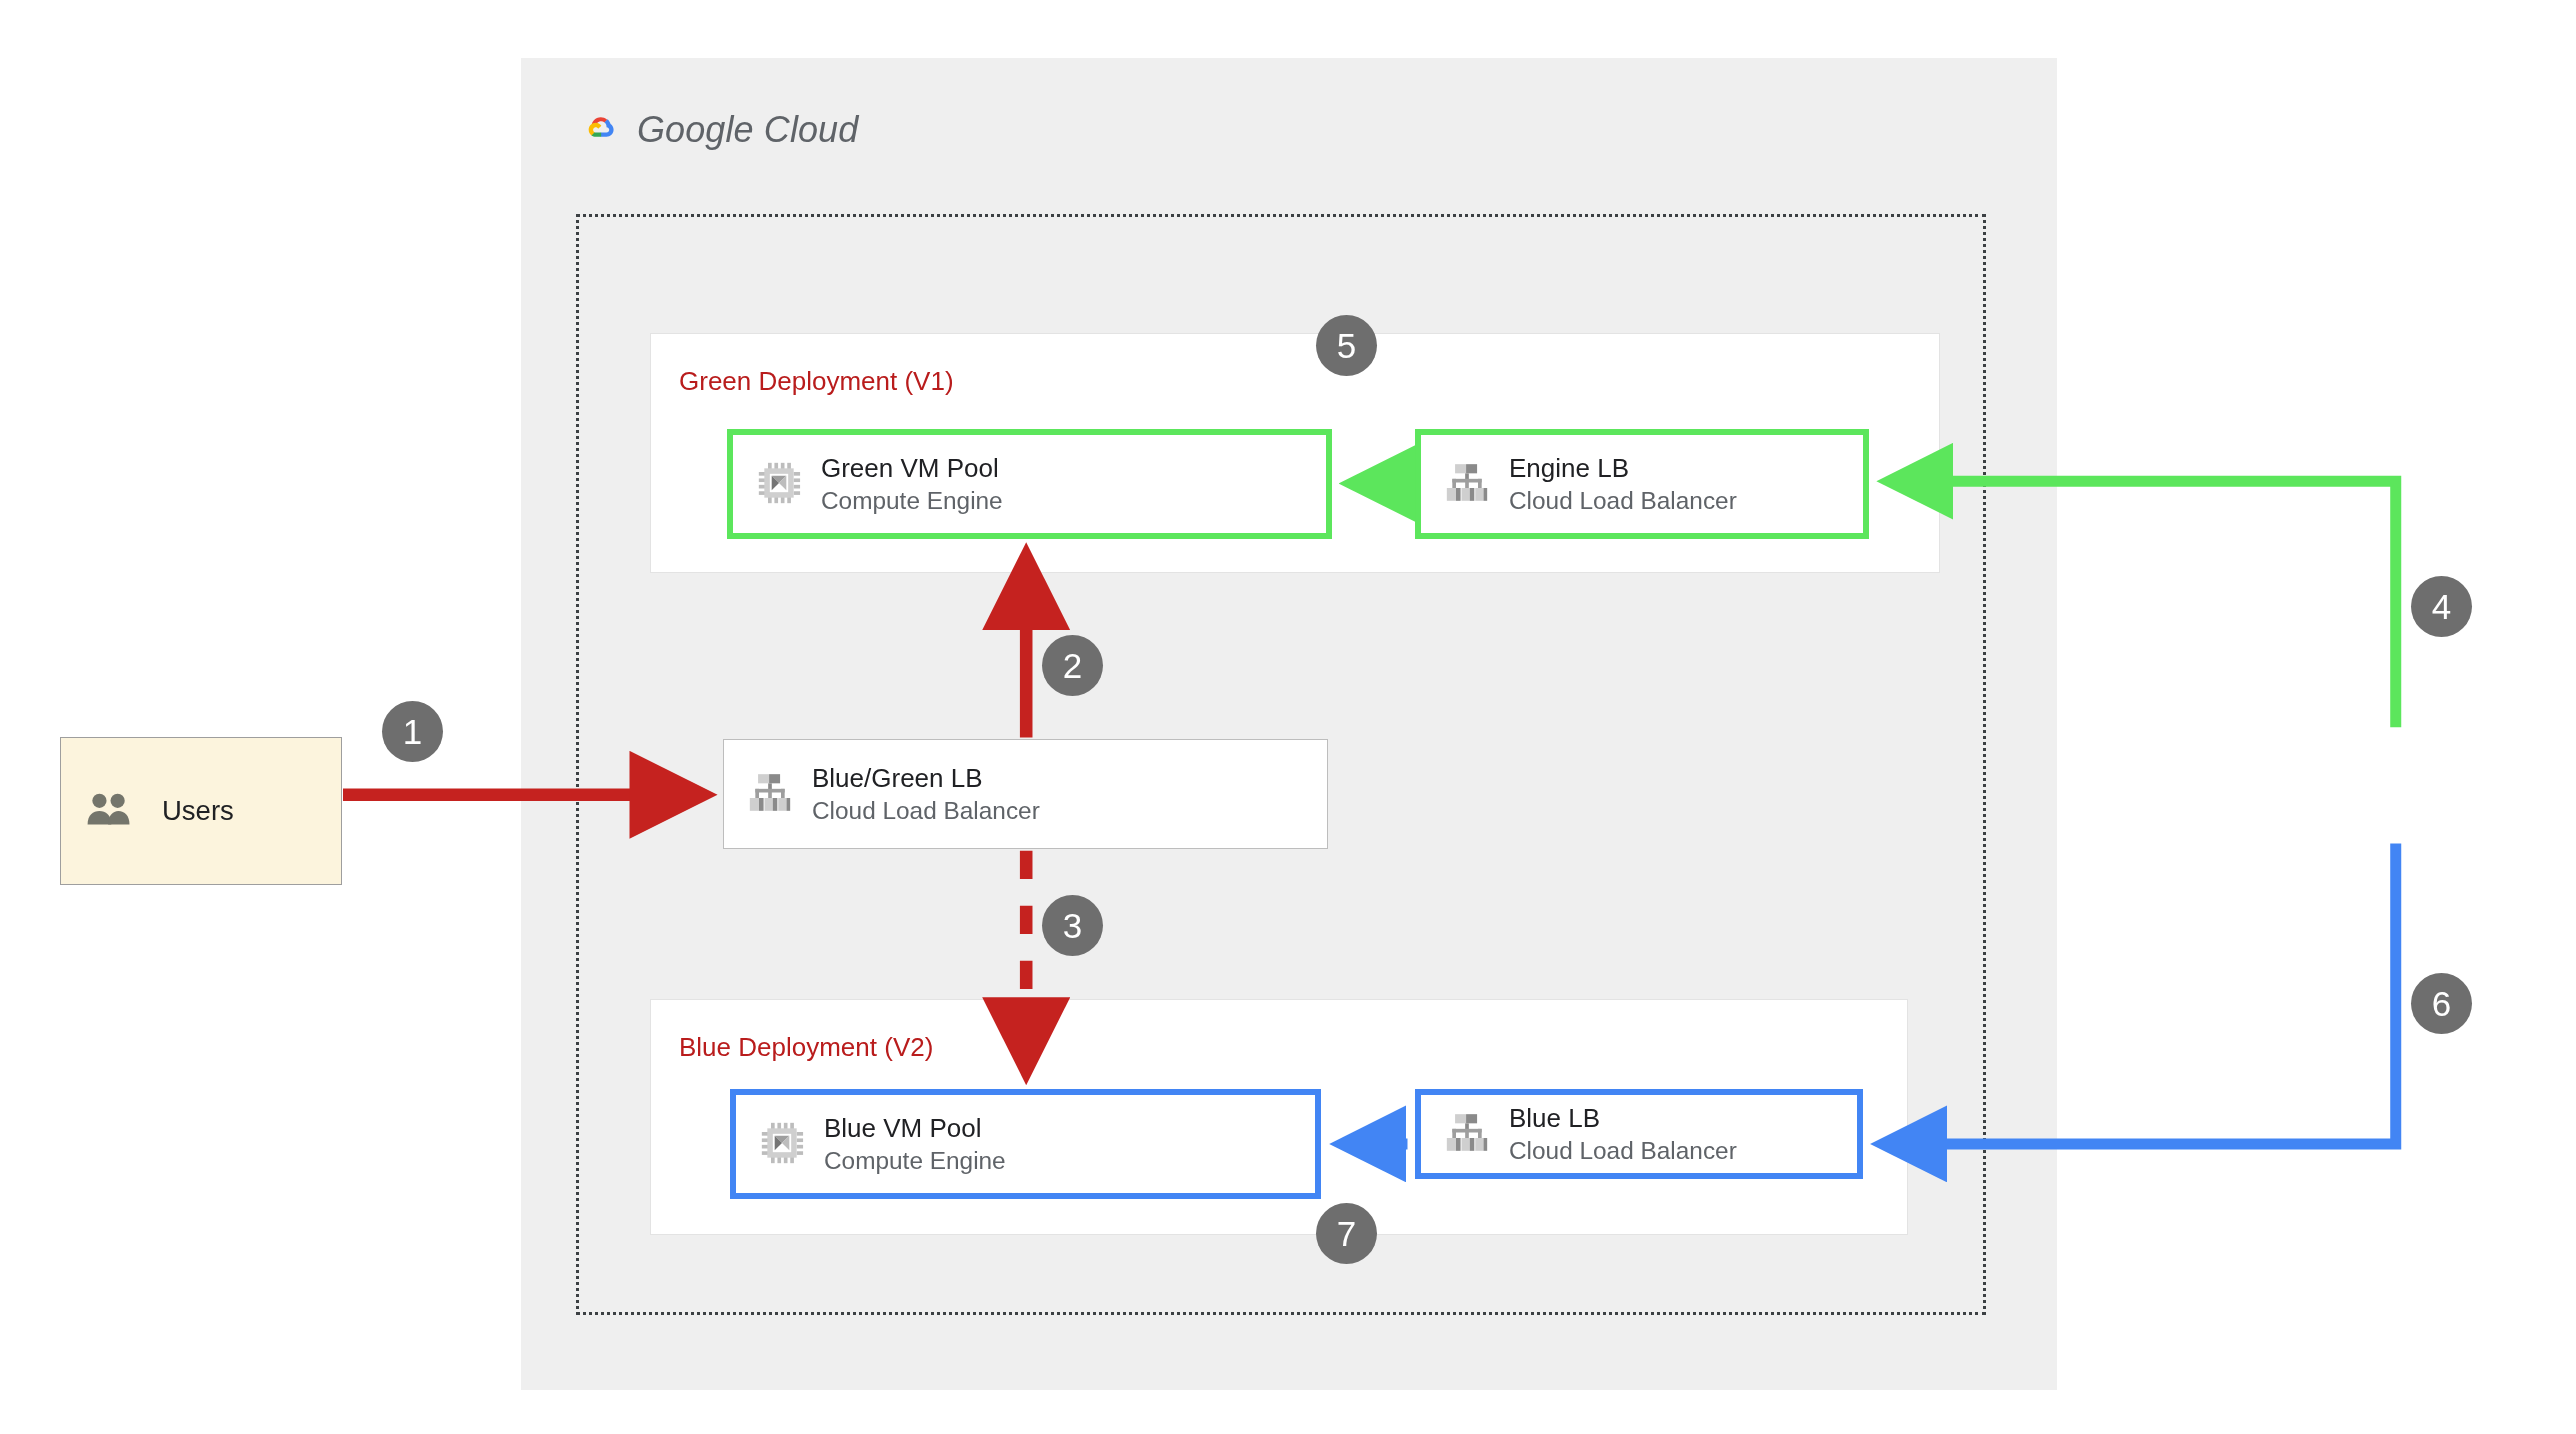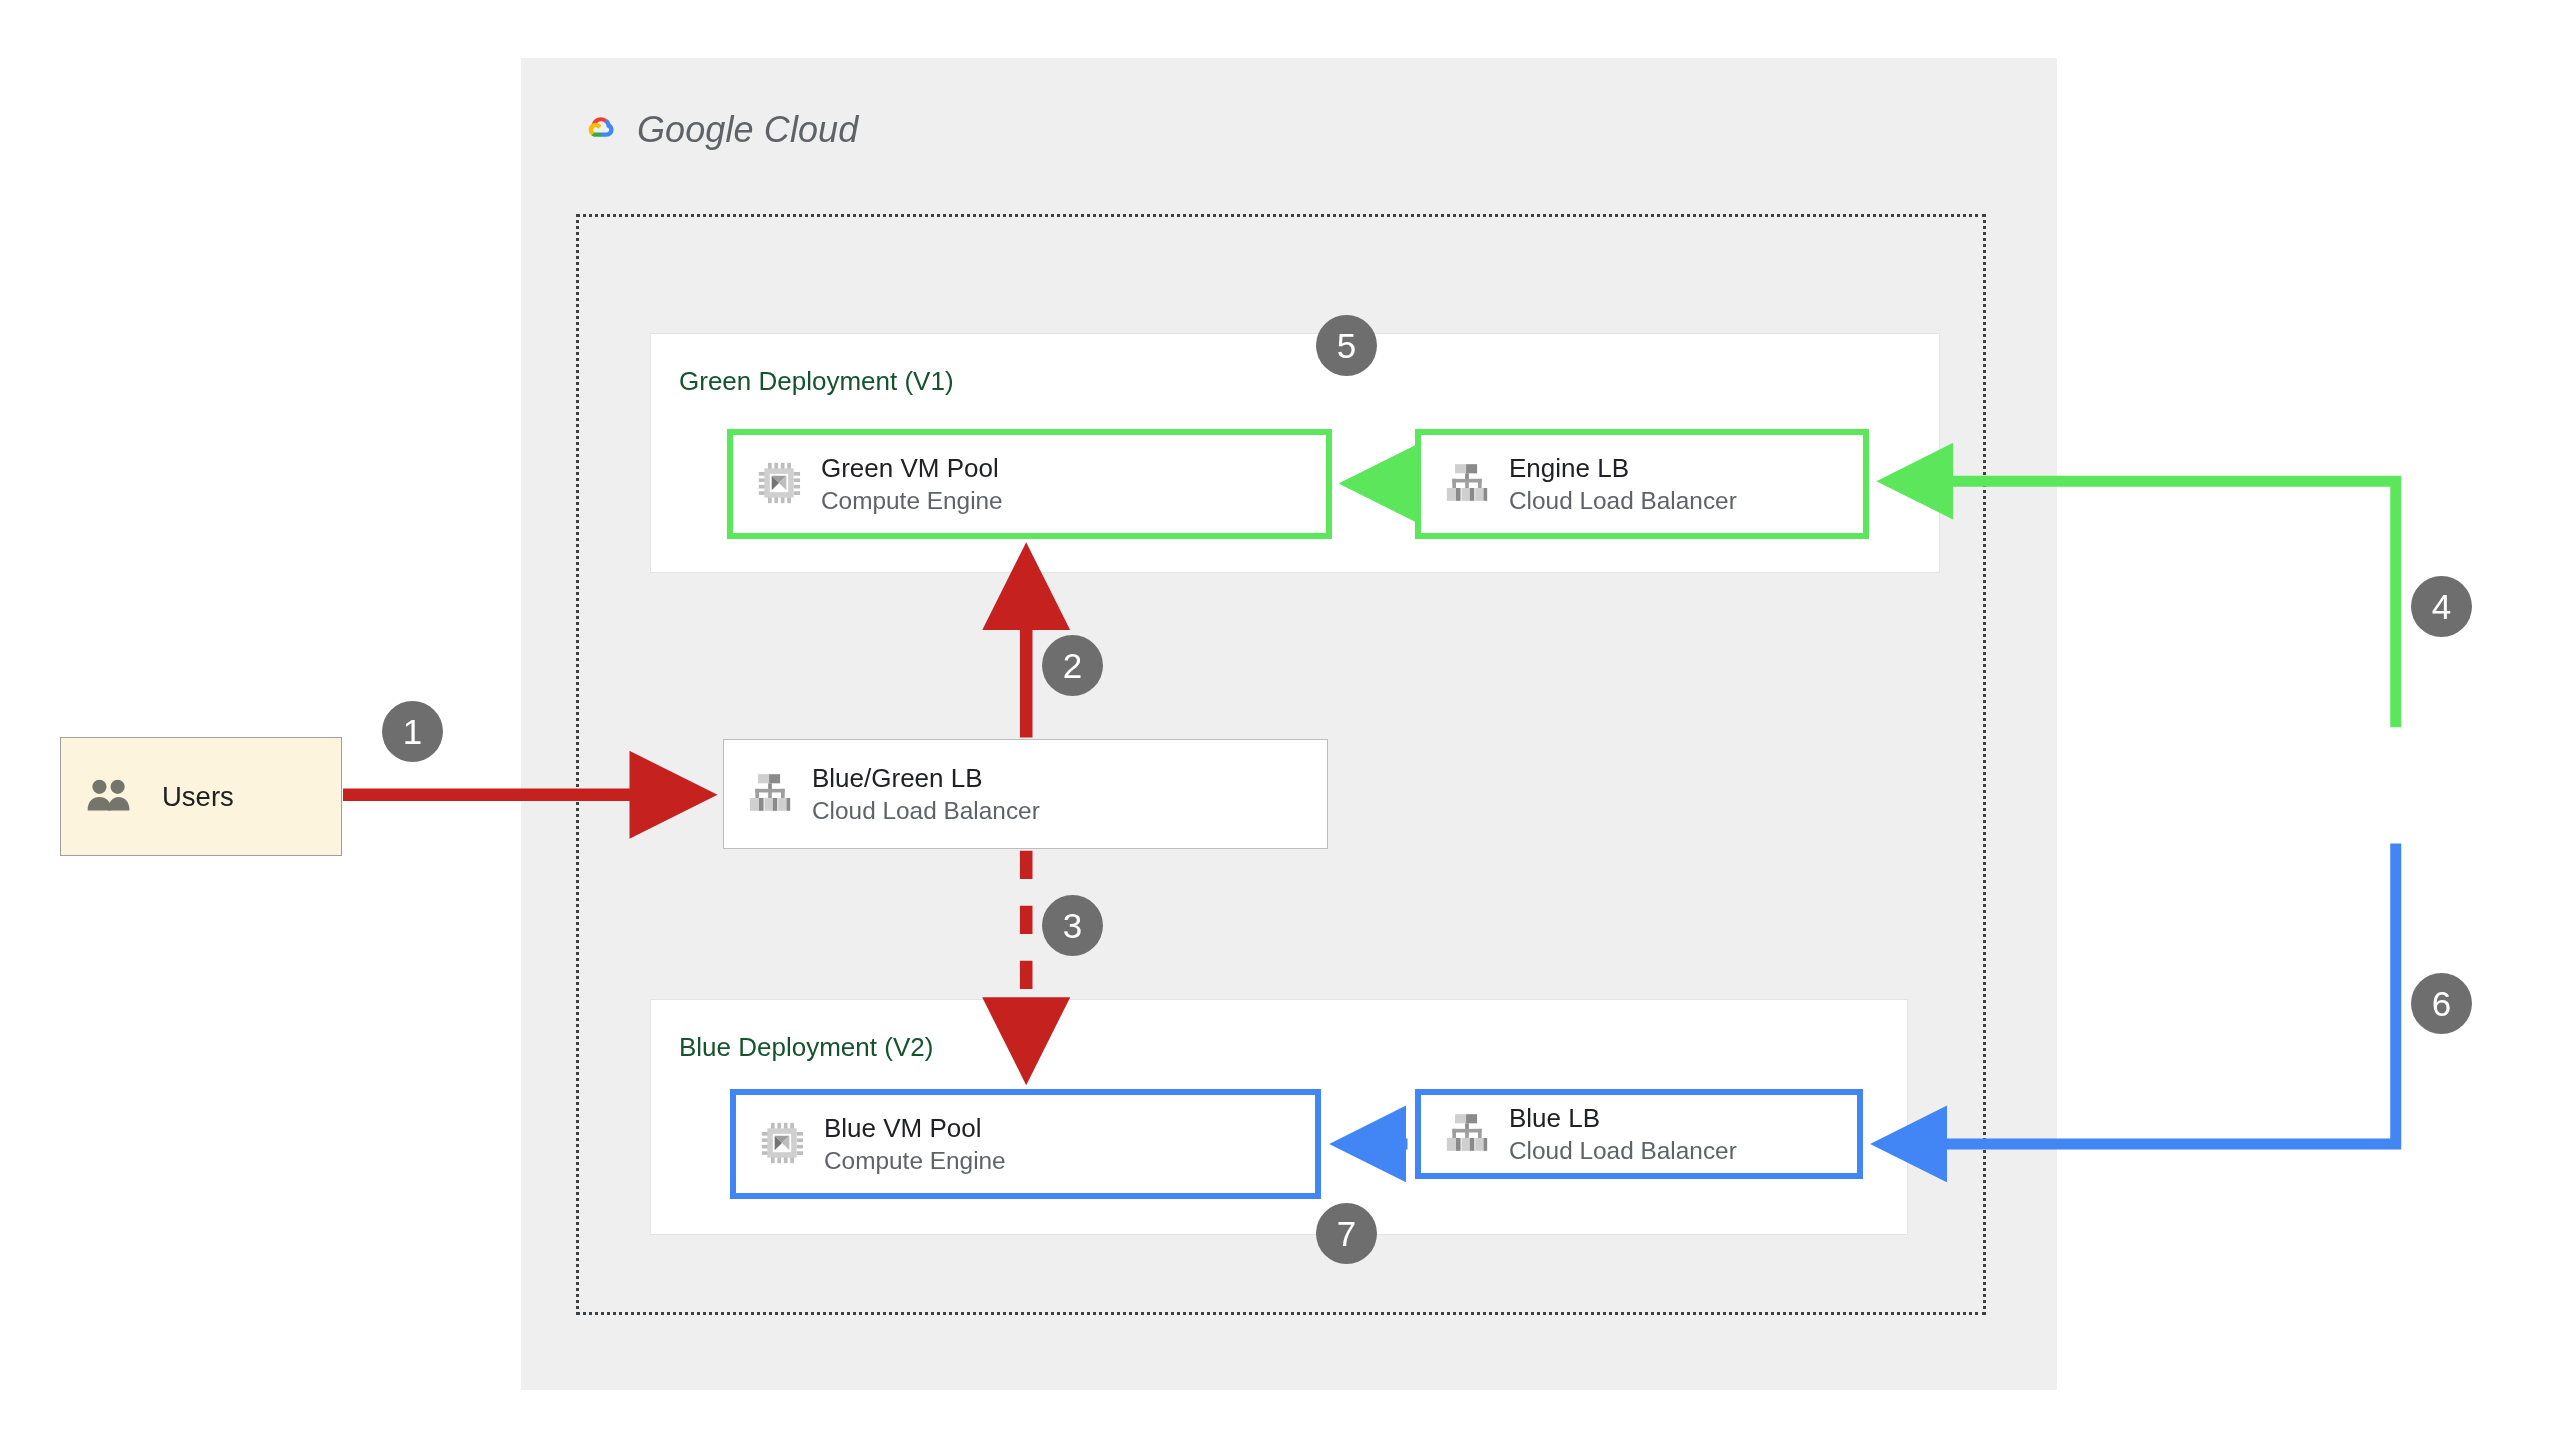--- a/index.html
+++ b/index.html
@@ -66,21 +66,21 @@
     position: absolute;
     background: #FFFFFF;
     border: 1.6px solid #E3E3E3;
     box-sizing: border-box;
   }
   .deploy-green { left: 650px; top: 333px; width: 1290px; height: 240px; }
   .deploy-blue  { left: 650px; top: 999px; width: 1258px; height: 236px; }
   .deploy-label {
     position: absolute;
     font-size: 26px;
-    color: #14532d;
+    color: #b91c1c;
     white-space: nowrap;
   }
   .deploy-label-green { left: 679px; top: 366px; }
   .deploy-label-blue  { left: 679px; top: 1032px; }
 
   
   .node {
     position: absolute;
     background: #FFFFFF;
     box-sizing: border-box;
@@ -119,21 +119,21 @@
     display: flex;
     align-items: center;
     gap: 27px;
     padding-left: 25px;
   }
   .actor .actor-label {
     font-size: 27.5px;
     color: #202124;
     white-space: nowrap;
   }
-  .actor-users  { left: 60px;  top: 737px; width: 282px; height: 119px; }
+  .actor-users  { left: 60px;  top: 737px; width: 282px; height: 148px; }
   .actor-qadev  { left: 2255px; top: 727px; width: 282px; height: 116px; }
 
   
   .badge {
     position: absolute;
     width: 61px; height: 61px;
     border-radius: 50%;
     background: #6E6E6E;
     color: #FFFFFF;
     font-size: 35px;

